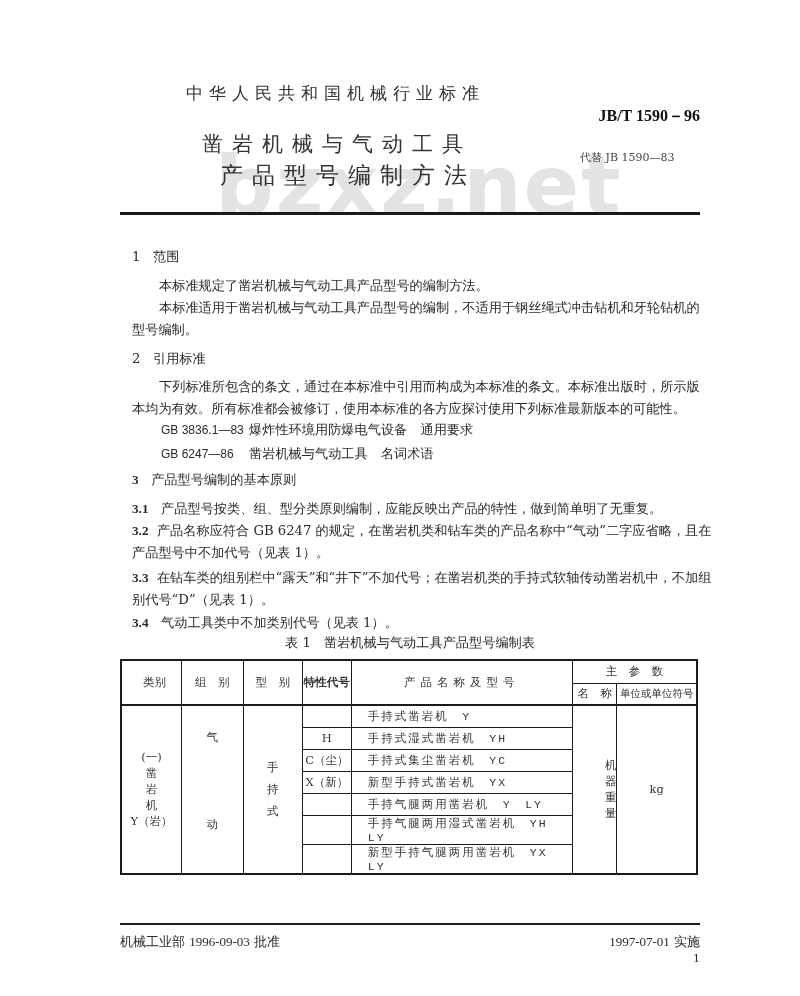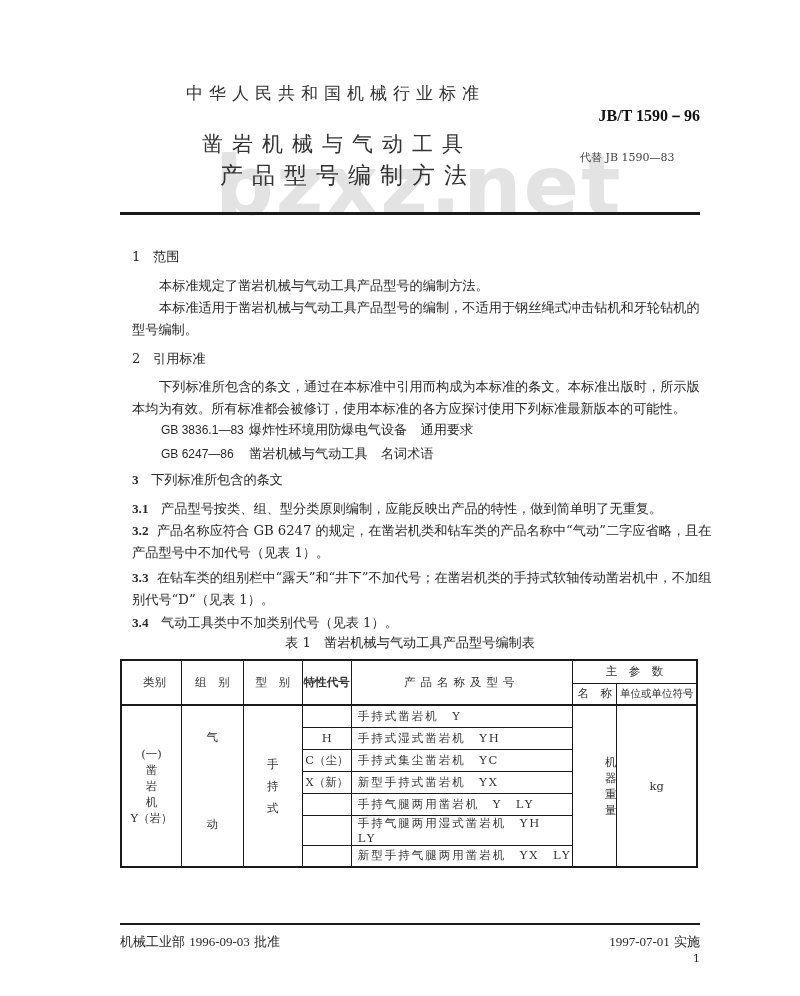--- a/index.html
+++ b/index.html
@@ -20,21 +20,21 @@
   .heading { font-size: 13.2px; }
   .num { font-weight: bold; font-family: "Liberation Serif", serif; }
   .ref { left: 161px; font-size: 13.2px; }
   .ref .code { display: inline-block; width: 88px; font-family: "Liberation Sans", sans-serif; font-size: 12px; }
   .caption { left: 120px; width: 580px; top: 634px; text-align: center; font-size: 13.2px; }
   table.tbl { position: absolute; left: 120px; top: 659px; width: 578px; border-collapse: collapse;
               font-size: 11.5px; color: #333; }
   table.tbl td { border: 1px solid #1a1a1a; text-align: center; padding: 0; }
   table.tbl { border: 2px solid #1a1a1a; }
   .tbl .hdr td { border-bottom-width: 2px; }
-  .tbl td.name { text-align: left; padding-left: 6px; letter-spacing: 2px; }
+  .tbl td.name { text-align: left; padding-left: 16px; letter-spacing: 2px; font-family: Liberation Mono, monospace; }
   .hr-bot { left: 120px; top: 923px; width: 580px; height: 2px; background: #1a1a1a; }
   .foot-l { left: 120px; top: 933px; font-size: 13px; }
   .foot-r { right: 100px; top: 933px; font-size: 13px; }
   .bold { font-weight: normal; font-family: "Liberation Serif", serif; }
   .page { right: 100px; top: 952px; font-size: 11px; }
 </style>
 </head>
 <body>
 
 <div class="abs watermark">bzxz.net</div>
@@ -57,21 +57,21 @@
 </div>
 <div class="abs para indent" style="top:376px;">下列标准所包含的条文，通过在本标准中引用而构成为本标准的条文。本标准出版时，所示版本均为有效。所有标准都会被修订，使用本标准的各方应探讨使用下列标准最新版本的可能性。</div>
 <div class="abs ref" style="top:421px;">
   <span class="code">GB 3836.1—83</span><span>爆炸性环境用防爆电气设备　通用要求</span>
 </div>
 <div class="abs ref" style="top:445px;">
   <span class="code">GB 6247—86</span><span>凿岩机械与气动工具　名词术语</span>
 </div>
 
 <div class="abs para heading" style="top:469px;">
-  <span class="num">3</span>&nbsp;&nbsp;&nbsp;<span>下列标准所包含的条文</span>
+  <span class="num">3</span>&nbsp;&nbsp;&nbsp;<span>产品型号编制的基本原则</span>
 </div>
 <div class="abs para" style="top:498px;">
   <span class="num">3.1</span>&nbsp;&nbsp;&nbsp;<span>产品型号按类、组、型分类原则编制，应能反映出产品的特性，做到简单明了无重复。</span>
 </div>
 <div class="abs para" style="top:520px;">
   <span class="num">3.2</span>&nbsp;&nbsp;<span>产品名称应符合 GB 6247 的规定，在凿岩机类和钻车类的产品名称中“气动”二字应省略，且在产品型号中不加代号（见表 1）。</span>
 </div>
 <div class="abs para" style="top:567px;">
   <span class="num">3.3</span>&nbsp;&nbsp;<span>在钻车类的组别栏中“露天”和“井下”不加代号；在凿岩机类的手持式软轴传动凿岩机中，不加组别代号“D”（见表 1）。</span>
 </div>

